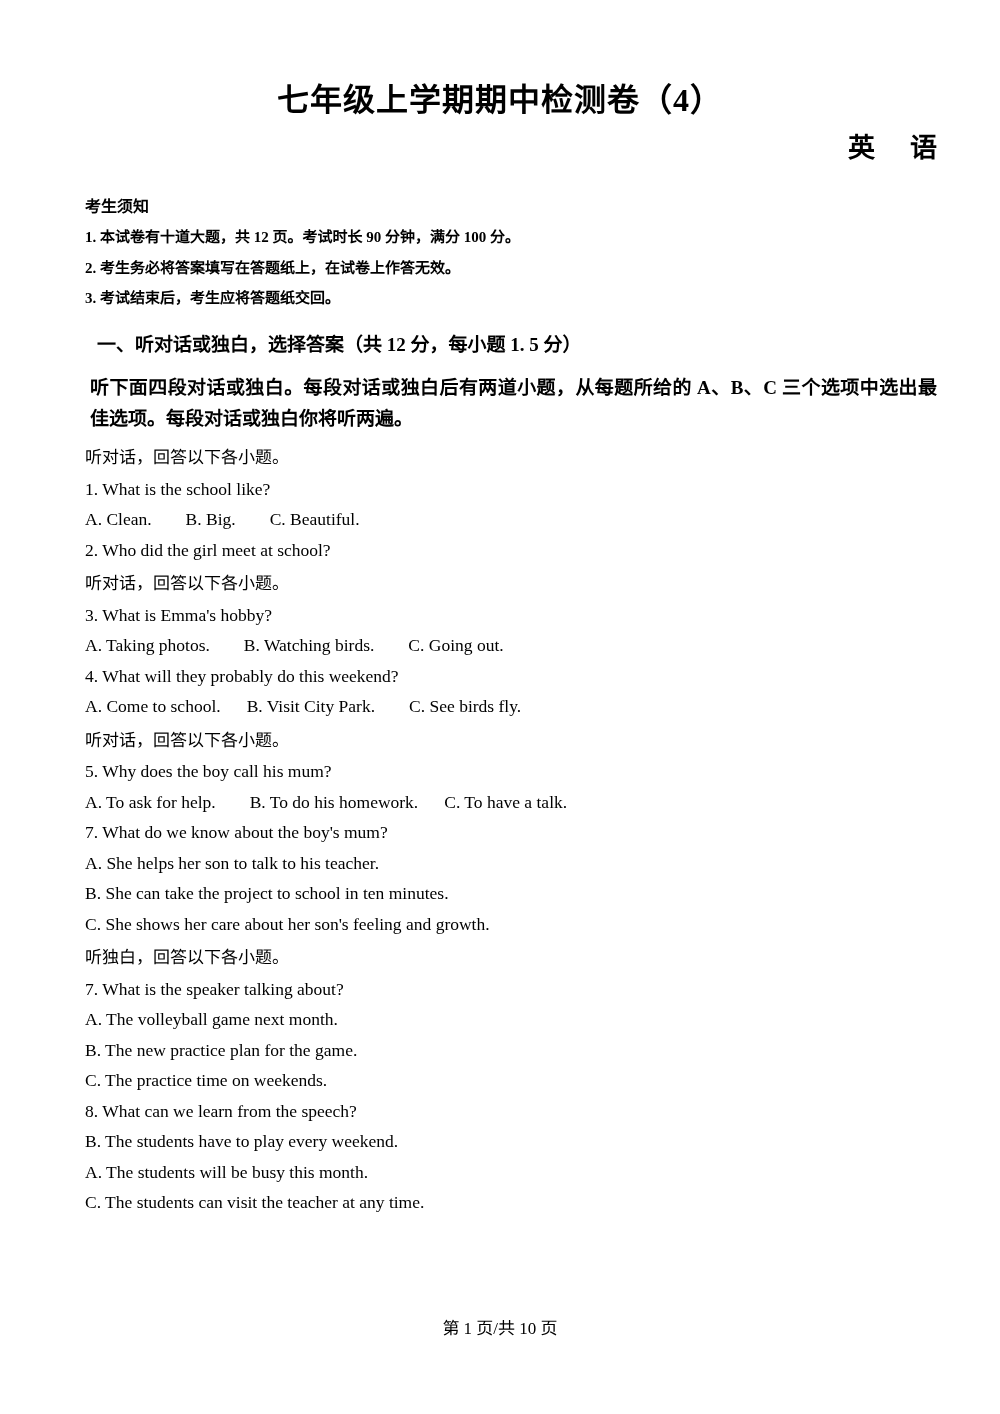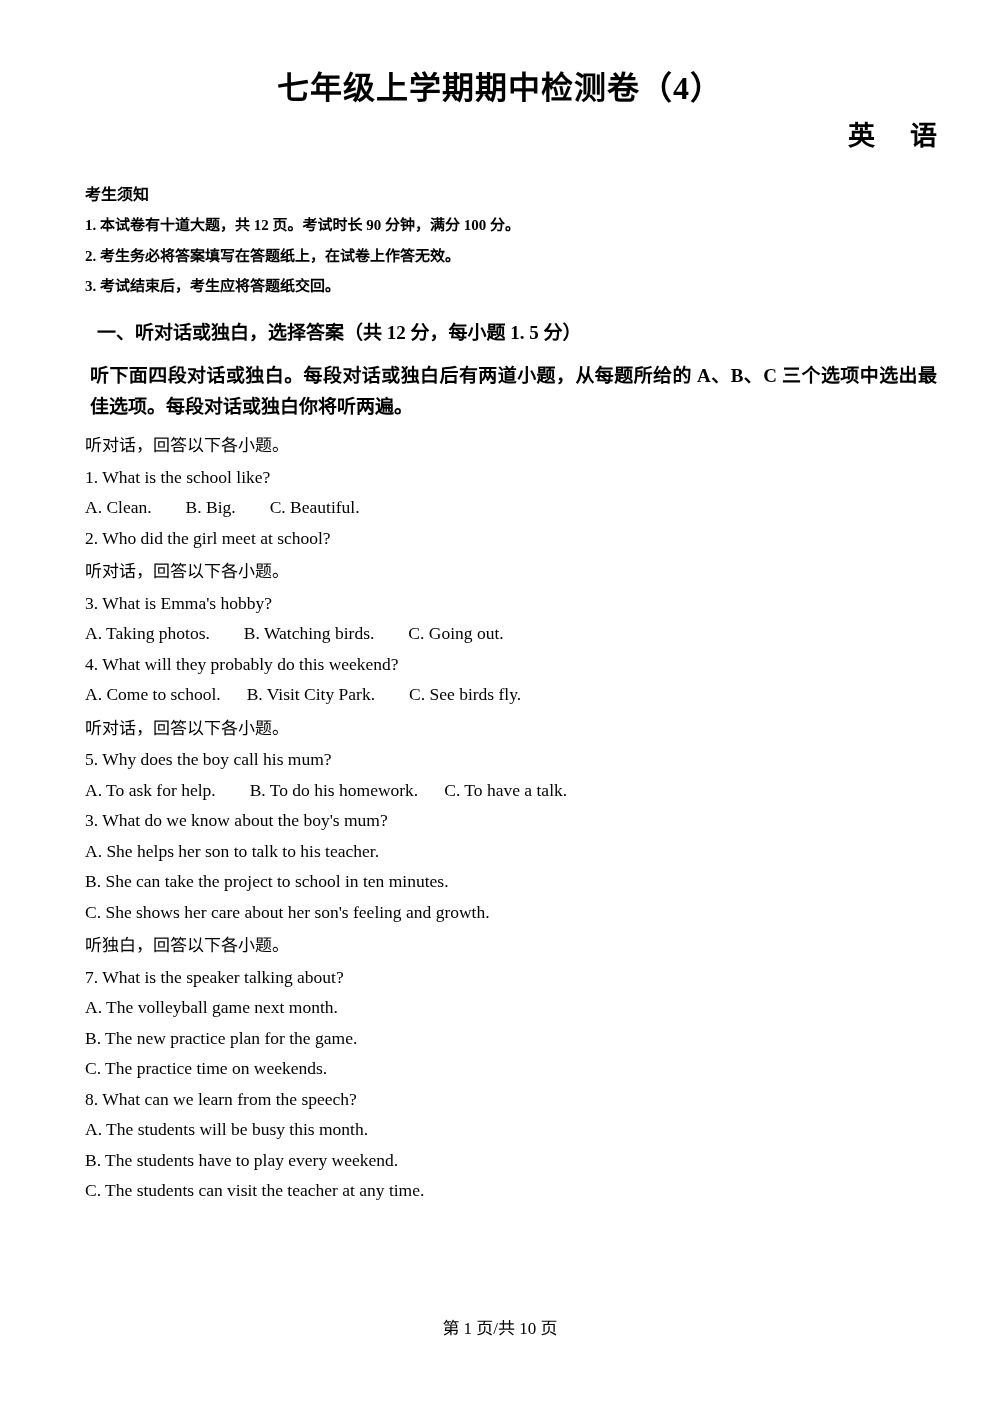--- a/index.html
+++ b/index.html
@@ -17,21 +17,21 @@
     -webkit-font-smoothing: antialiased;
   }
 
   .page {
     position: absolute;
     left: 0;
     top: 0;
     width: 1000px;
     height: 1358px;
     box-sizing: border-box;
-    padding: 4px 62px;
+    padding: 16px 62px;
     overflow: hidden;
   }
 
   
   .doc-title {
     margin: 0;
     padding-top: 64px;
     text-align: center;
     font-family: "Liberation Serif", "DejaVu Serif", serif;
     font-size: 32px;
@@ -166,32 +166,32 @@
 
     <p class="listen-lead">听对话，回答以下各小题。</p>
     <p class="question">3. What is Emma's hobby?</p>
     <p class="options"><span>A. Taking photos.</span><span class="opt-gap-md"></span><span>B. Watching birds.</span><span class="opt-gap-md"></span><span>C. Going out.</span></p>
     <p class="question">4. What will they probably do this weekend?</p>
     <p class="options"><span>A. Come to school.</span><span class="opt-gap-sm"></span><span>B. Visit City Park.</span><span class="opt-gap-md"></span><span>C. See birds fly.</span></p>
 
     <p class="listen-lead">听对话，回答以下各小题。</p>
     <p class="question">5. Why does the boy call his mum?</p>
     <p class="options"><span>A. To ask for help.</span><span class="opt-gap-md"></span><span>B. To do his homework.</span><span class="opt-gap-sm"></span><span>C. To have a talk.</span></p>
-    <p class="question">3. What do we know about the boy's mum?</p>
+    <p class="question">7. What do we know about the boy's mum?</p>
     <p class="option-line">A. She helps her son to talk to his teacher.</p>
     <p class="option-line">B. She can take the project to school in ten minutes.</p>
     <p class="option-line">C. She shows her care about her son's feeling and growth.</p>
 
     <p class="listen-lead">听独白，回答以下各小题。</p>
     <p class="question">7. What is the speaker talking about?</p>
     <p class="option-line">A. The volleyball game next month.</p>
     <p class="option-line">B. The new practice plan for the game.</p>
     <p class="option-line">C. The practice time on weekends.</p>
     <p class="question">8. What can we learn from the speech?</p>
+    <p class="option-line">B. The students have to play every weekend.</p>
     <p class="option-line">A. The students will be busy this month.</p>
-    <p class="option-line">B. The students have to play every weekend.</p>
     <p class="option-line">C. The students can visit the teacher at any time.</p>
 
   </div>
 
   <div class="page-footer">第 1 页/共 10 页</div>
 
 </div>
 
 </body></html>

